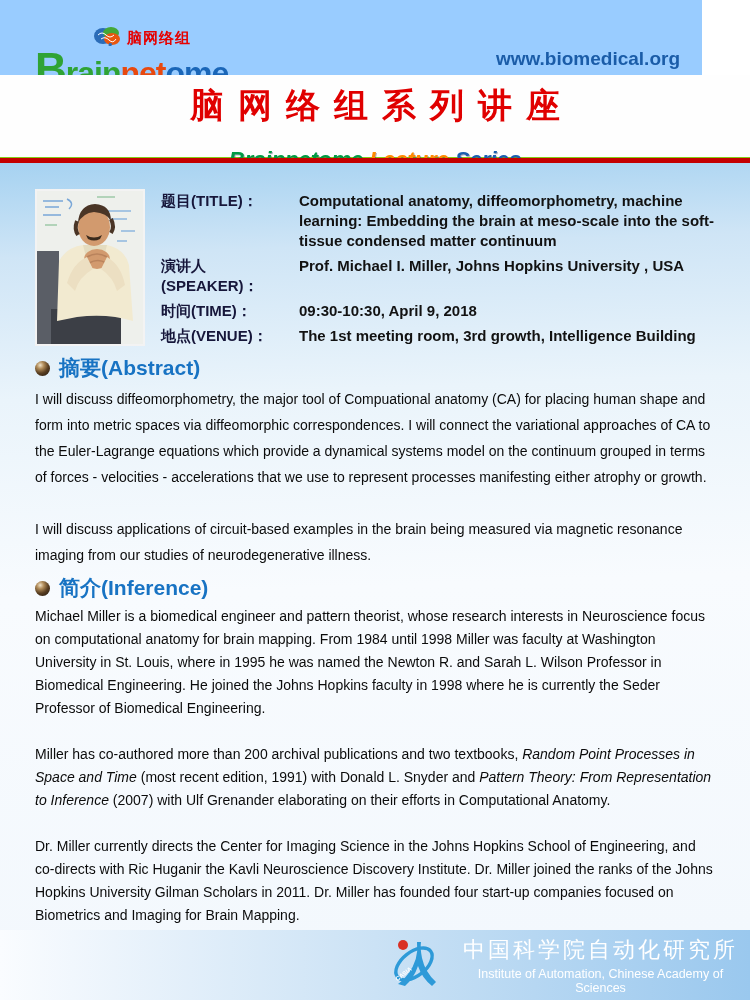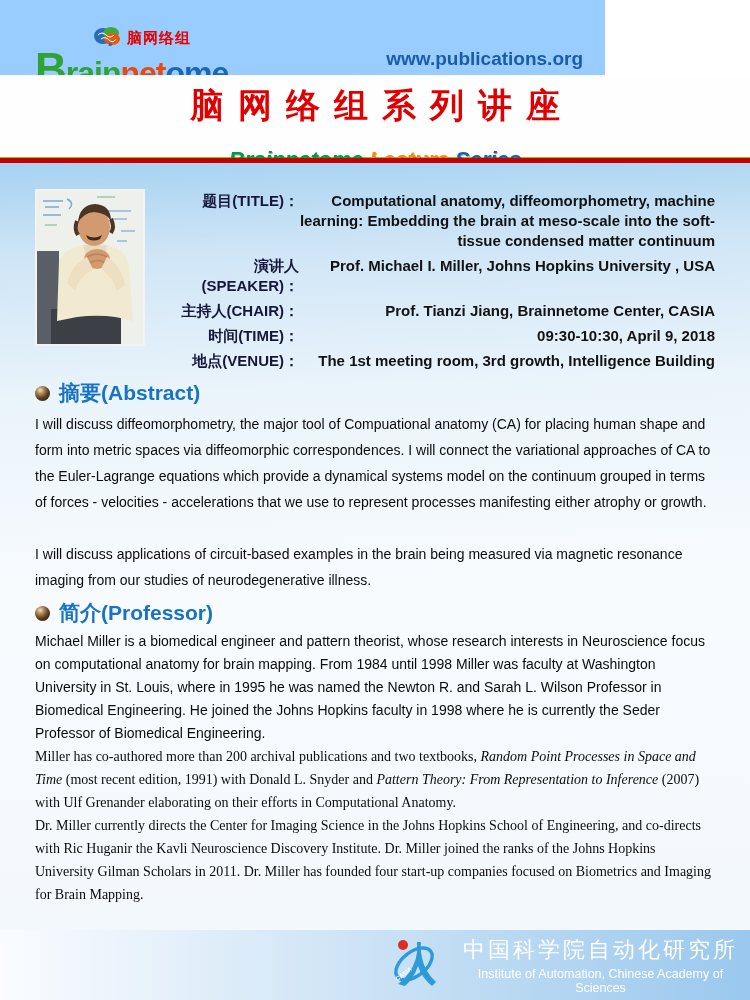--- a/index.html
+++ b/index.html
@@ -1,21 +1,21 @@
 <!DOCTYPE html>
 <html><head>
 <meta charset="utf-8">
 <style>
   html,body{margin:0;padding:0;}
   body{
     width:750px;height:1000px;position:relative;overflow:hidden;
     font-family:"Liberation Sans",sans-serif;background:#fff;
   }
   
-  .header{position:absolute;top:0;left:0;width:605px;height:75px;background:#99CCFF;}
+  .header{position:absolute;top:0;left:0;width:702px;height:75px;background:#99CCFF;}
   .logo{position:absolute;left:35px;top:26px;}
   .logo-top{margin-left:58px;display:flex;align-items:center;gap:6px;height:24px;}
   .logo-cn{color:#E60000;font-weight:bold;font-size:15px;letter-spacing:1px;}
   .logo-word{display:flex;align-items:baseline;font-weight:bold;line-height:1;letter-spacing:-1px;margin-top:-3px;}
   .lg-b{font-size:44px;color:#2FA335;}
   .lg-rain{font-size:32px;color:#2FA335;}
   .lg-net{font-size:32px;color:#E8490F;}
   .lg-ome{font-size:32px;color:#1A66B8;}
   .site-url{position:absolute;right:22px;top:48px;font-size:19px;font-weight:bold;color:#1A5CA8;}
   
@@ -26,39 +26,39 @@
     text-shadow:1px 1px 0 rgba(40,40,90,.35);}
   .en-green{color:#009A44;}
   .en-orange{color:#FF8A00;}
   .en-blue{color:#1A5FB0;}
   .red-rule{position:absolute;top:158px;left:0;width:750px;height:5px;background:#C40000;}
   
   .content{position:absolute;top:163px;left:0;width:750px;height:767px;box-sizing:border-box;
     padding:0 35px;
     background:linear-gradient(178deg,#a6d2f1 0%,#cfe5f6 12%,#eaf4fb 30%,#f8fbfe 55%,#f3f8fd 100%);}
   
-  .info{margin-top:26px;display:flex;gap:16px;text-align:right;}
+  .info{margin-top:26px;display:flex;gap:16px;}
   .photo{width:106px;height:153px;flex:0 0 106px;border:2px solid #f3f3f3;background:#eef0ee;}
   .irows{flex:1;display:flex;flex-direction:column;gap:5px;padding-top:2px;}
   .irow{display:flex;}
   .ilabel{width:138px;flex:0 0 138px;font-size:15px;font-weight:bold;color:#16163a;line-height:20px;}
   .ival{flex:1;font-size:15px;font-weight:bold;color:#121212;line-height:20px;}
   
   .sec-head{display:flex;align-items:center;gap:9px;color:#1873C3;font-size:21px;font-weight:bold;}
   .sec-head.abstract{margin-top:8px;}
   .sec-head.bio{margin-top:6px;}
   .sphere{width:15px;height:15px;border-radius:50%;flex:0 0 15px;
     background:radial-gradient(circle at 35% 28%,#f0e2c8 0%,#b08b58 25%,#5a3f22 55%,#1a120a 100%);}
   .para{font-size:14px;color:#0b0b0b;margin:0;}
   .abs-para{line-height:26px;}
   .abs-para.first{margin-top:4px;}
   .abs-para.second{margin-top:26px;}
   .bio-para{line-height:23px;}
   .bio-para.first{margin-top:3px;}
-  .bio-para.next{font-family:Liberation Serif, serif;}
+  .bio-para.next{margin-top:23px;}
   .para em{font-style:italic;}
   
   .footer{position:absolute;bottom:0;left:0;width:750px;height:70px;
     background:linear-gradient(to right,#fafcff 0%,#cbe2f5 50%,#9ac8ee 100%);
     display:flex;align-items:center;}
   .footer-inner{margin-left:392px;display:flex;align-items:center;gap:13px;}
   .f-text{text-align:center;}
   .f-cn{color:#ffffff;font-family:"Liberation Serif",serif;font-size:22px;letter-spacing:3px;}
   .f-en{color:#ffffff;font-size:12.5px;margin-top:2px;}
 </style>
@@ -80,21 +80,21 @@
       </span>
       <span class="logo-cn">脑网络组</span>
     </div>
     <div class="logo-word">
       <span class="lg-b">B</span>
       <span class="lg-rain">rain</span>
       <span class="lg-net">net</span>
       <span class="lg-ome">ome</span>
     </div>
   </div>
-  <div class="site-url">www.publications.org</div>
+  <div class="site-url">www.biomedical.org</div>
 </div>
 
 <div class="white-band">
   <div class="cn-title">脑网络组系列讲座</div>
   <div class="en-title">
     <span class="en-green">Brainnetome</span>
     <span class="en-orange">Lecture</span>
     <span class="en-blue">Series</span>
   </div>
 </div>
@@ -126,44 +126,40 @@
     <div class="irows">
       <div class="irow">
         <div class="ilabel">题目(TITLE)：</div>
         <div class="ival">Computational anatomy, diffeomorphometry, machine learning: Embedding the brain at meso-scale into the soft-tissue condensed matter continuum</div>
       </div>
       <div class="irow">
         <div class="ilabel">演讲人(SPEAKER)：</div>
         <div class="ival">Prof. Michael I. Miller, Johns Hopkins University , USA</div>
       </div>
       <div class="irow">
-        <div class="ilabel">主持人(CHAIR)：</div>
-        <div class="ival">Prof. Tianzi Jiang, Brainnetome Center, CASIA</div>
-      </div>
-      <div class="irow">
         <div class="ilabel">时间(TIME)：</div>
         <div class="ival">09:30-10:30, April 9, 2018</div>
       </div>
       <div class="irow">
         <div class="ilabel">地点(VENUE)：</div>
         <div class="ival">The 1st meeting room, 3rd growth, Intelligence Building</div>
       </div>
     </div>
   </div>
 
   <div class="sec-head abstract">
     <span class="sphere"></span>
     <span>摘要(Abstract)</span>
   </div>
   <p class="para abs-para first">I will discuss diffeomorphometry, the major tool of Compuational anatomy (CA) for placing human shape and form into metric spaces via diffeomorphic correspondences. I will connect the variational approaches of CA to the Euler-Lagrange equations which provide a dynamical systems model on the continuum grouped in terms of forces - velocities - accelerations that we use to represent processes manifesting either atrophy or growth.</p>
   <p class="para abs-para second">I will discuss applications of circuit-based examples in the brain being measured via magnetic resonance imaging from our studies of neurodegenerative illness.</p>
 
   <div class="sec-head bio">
     <span class="sphere"></span>
-    <span>简介(Professor)</span>
+    <span>简介(Inference)</span>
   </div>
   <p class="para bio-para first">Michael Miller is a biomedical engineer and pattern theorist, whose research interests in Neuroscience focus on computational anatomy for brain mapping. From 1984 until 1998 Miller was faculty at Washington University in St. Louis, where in 1995 he was named the Newton R. and Sarah L. Wilson Professor in Biomedical Engineering. He joined the Johns Hopkins faculty in 1998 where he is currently the Seder Professor of Biomedical Engineering.</p>
   <p class="para bio-para next"><span>Miller has co-authored more than 200 archival publications and two textbooks, </span><em>Random Point Processes in Space and Time</em><span> (most recent edition, 1991) with Donald L. Snyder and </span><em>Pattern Theory: From Representation to Inference</em><span> (2007) with Ulf Grenander elaborating on their efforts in Computational Anatomy.</span></p>
   <p class="para bio-para next">Dr. Miller currently directs the Center for Imaging Science in the Johns Hopkins School of Engineering, and co-directs with Ric Huganir the Kavli Neuroscience Discovery Institute. Dr. Miller joined the ranks of the Johns Hopkins University Gilman Scholars in 2011. Dr. Miller has founded four start-up companies focused on Biometrics and Imaging for Brain Mapping.</p>
 
 </div>
 
 <div class="footer">
   <div class="footer-inner">
     <span>

